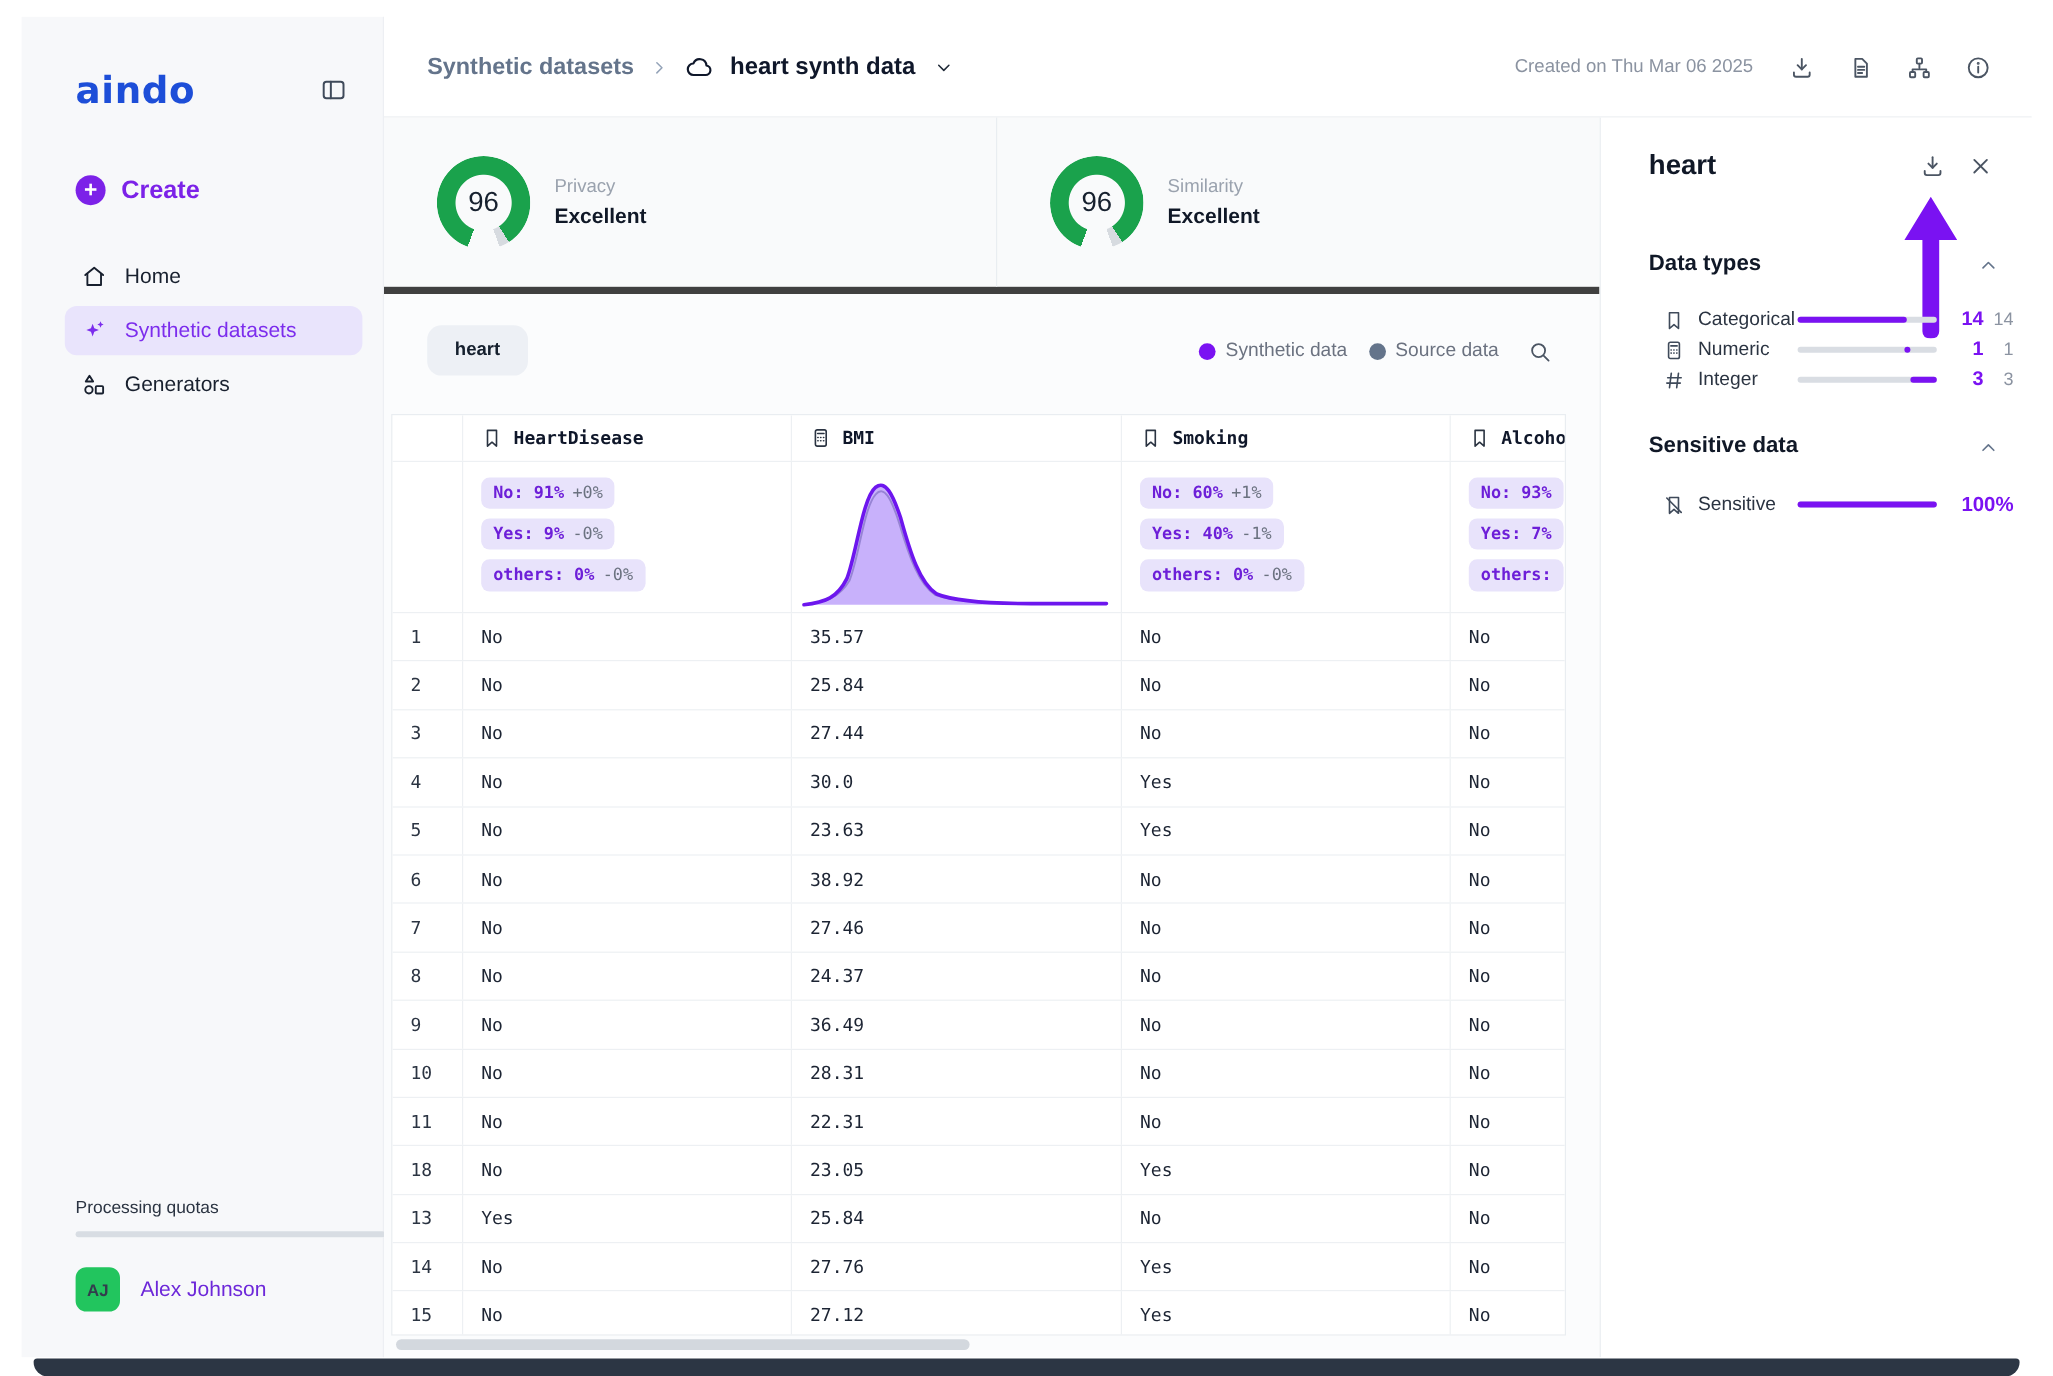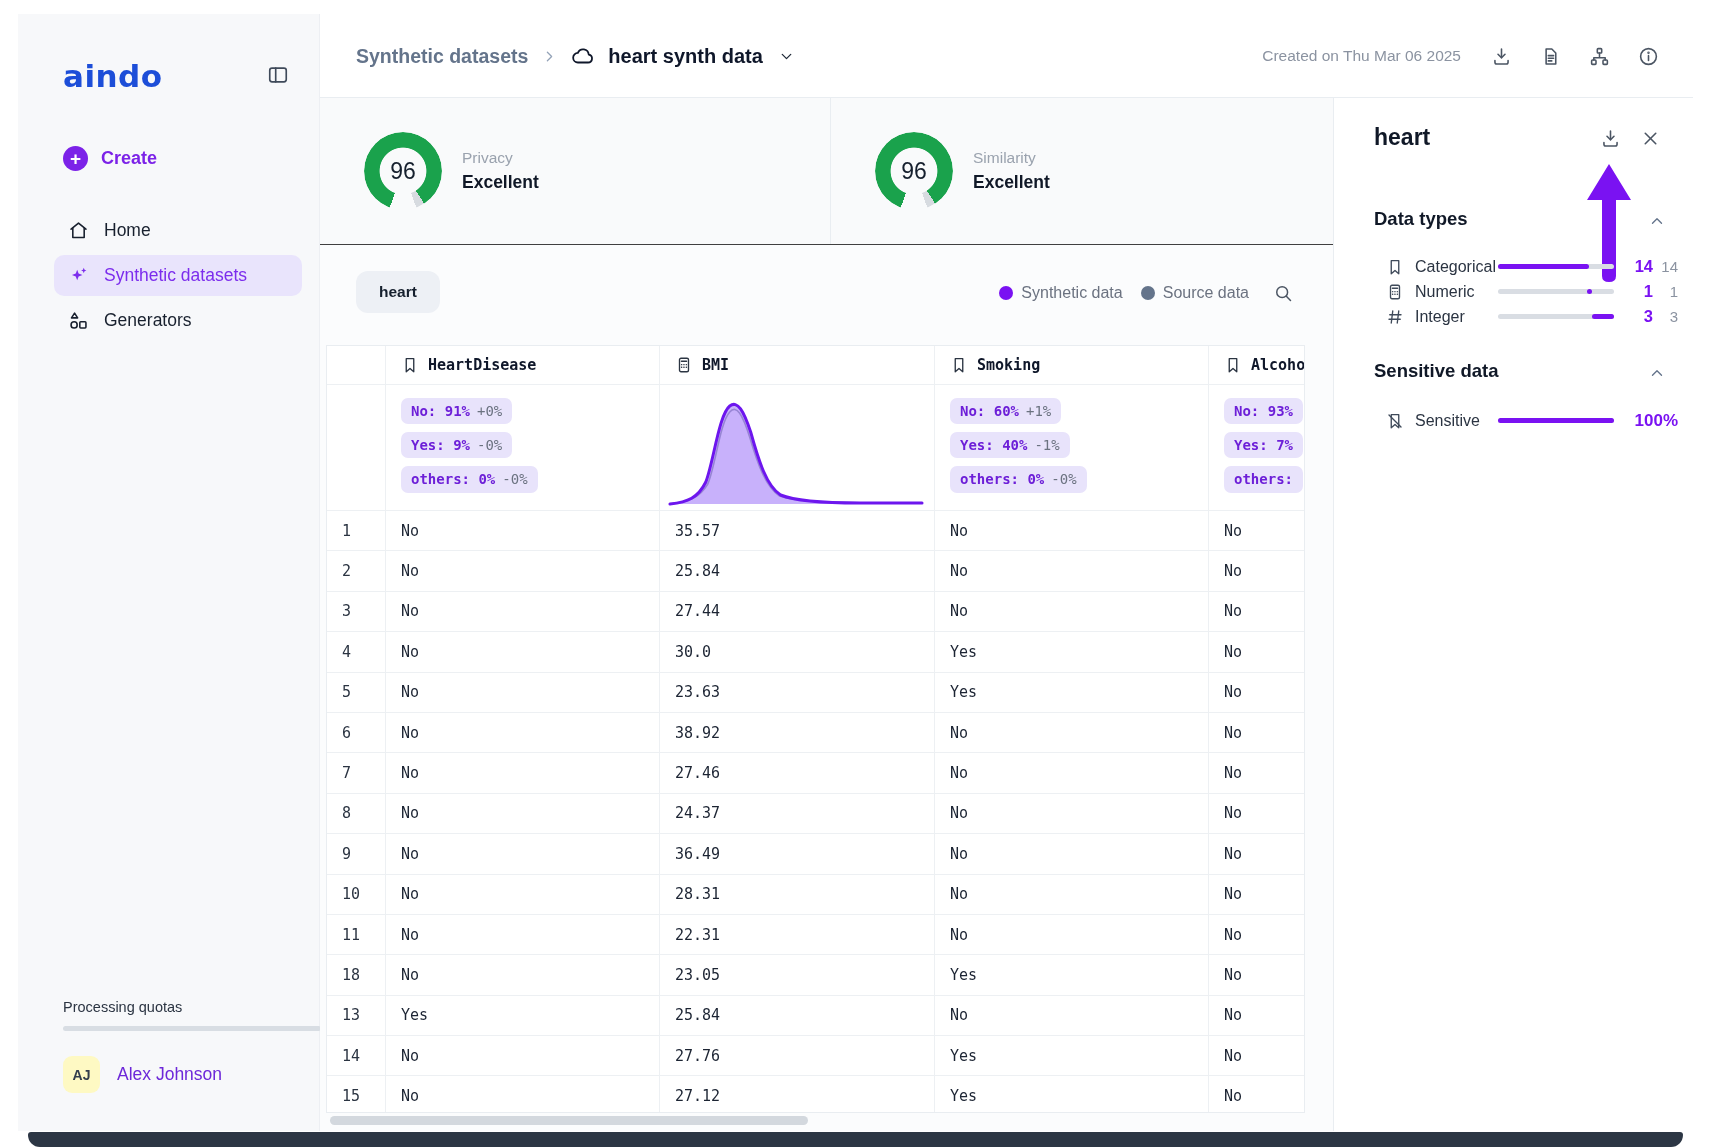--- a/index.html
+++ b/index.html
@@ -13,48 +13,48 @@
 
   
   #sidebar { left:18px; top:14px; width:302px; bottom:16px; background:#f7f8fa;
     border-right:1px solid #edeff3; }
   #logo { position:absolute; left:45px; top:44px; font-size:31px; font-weight:700;
     letter-spacing:.5px; color:#1d4ed8; font-family:"DejaVu Sans", sans-serif; }
   #collapse-btn { position:absolute; right:30px; top:50px; width:22px; height:22px; color:#3f4a5a; cursor:pointer; }
   #create-row { position:absolute; left:45px; top:132px; display:flex; align-items:center; gap:13px; cursor:pointer; }
   #create-plus { width:25px; height:25px; border-radius:50%; background:#7c22e8; color:#fff;
     display:flex; align-items:center; justify-content:center; font-size:19px; font-weight:700; line-height:1; }
-  #create-label { color:#7c22e8; font-size:18px; font-weight:700; }
+  #create-label { color:#7c22e8; font-size:21px; font-weight:700; }
   #nav { position:absolute; left:36px; top:196px; width:248px; display:flex; flex-direction:column; gap:4px; }
   .nav-item { display:flex; align-items:center; gap:15px; padding:10px 14px; border-radius:10px;
     font-size:17.5px; color:#18202e; cursor:pointer; }
   .nav-item svg { width:21px; height:21px; flex:0 0 auto; }
   .nav-item.active { background:#e9e4fc; color:#7c2ded; font-weight:500; }
   #quota-label { position:absolute; left:45px; bottom:116px; font-size:14.5px; font-weight:400; color:#2b3442; }
   #quota-bar { position:absolute; left:45px; bottom:100px; width:258px; height:5px; border-radius:3px; background:#d8dde3; }
   #user-row { position:absolute; left:45px; bottom:38px; display:flex; align-items:center; gap:17px; cursor:pointer; }
-  #avatar { width:37px; height:37px; border-radius:9px; background:#fef9c3; color:#333d4d;
+  #avatar { width:37px; height:37px; border-radius:9px; background:#22c55e; color:#333d4d;
     display:flex; align-items:center; justify-content:center; font-size:14px; font-weight:700; }
   #user-name { font-size:17.5px; color:#6d28d9; }
 
   
   #header { left:320px; top:14px; right:18px; height:84px; background:#fff; border-bottom:1px solid #e9edf1; }
   #breadcrumb { position:absolute; left:36px; top:0; height:84px; display:flex; align-items:center; gap:13px; }
   #bc-root { color:#64748b; font-size:19.5px; font-weight:600; cursor:pointer; }
   .bc-chev { width:17px; height:17px; color:#94a3b8; }
   #cloud-ic { width:24px; height:24px; color:#0f172a; }
   #bc-name { color:#0f172a; font-size:20px; font-weight:700; }
   #bc-down { width:17px; height:17px; color:#1f2937; cursor:pointer; margin-left:2px; }
   #header-right { position:absolute; right:34px; top:0; height:84px; display:flex; align-items:center; gap:28px; }
   #created-text { color:#8b93a1; font-size:15.5px; margin-right:2px; }
   .hicon { width:21px; height:21px; color:#4b5563; cursor:pointer; }
 
   
   #metrics { left:320px; top:98px; width:1013px; height:147px; background:#f9fafb;
-    border-bottom:1px solid #404040; display:flex; }
+    border-bottom:6px solid #404040; display:flex; }
   .metric-card { display:flex; align-items:center; padding-left:44px; }
   .metric-card:first-child { width:510px; }
   .metric-card:last-child { flex:1; border-left:1px solid #e9edf1; }
   .gauge { position:relative; width:78px; height:78px; border-radius:50%;
     -webkit-mask:radial-gradient(closest-side, transparent 59%, #000 61%);
             mask:radial-gradient(closest-side, transparent 59%, #000 61%); }
   .gauge-wrap { position:relative; width:78px; height:78px; }
   .gauge-num { position:absolute; inset:0; display:flex; align-items:center; justify-content:center;
     font-size:23px; font-weight:500; color:#16202e; }
   .metric-text { margin-left:20px; display:flex; flex-direction:column; gap:5px; }

